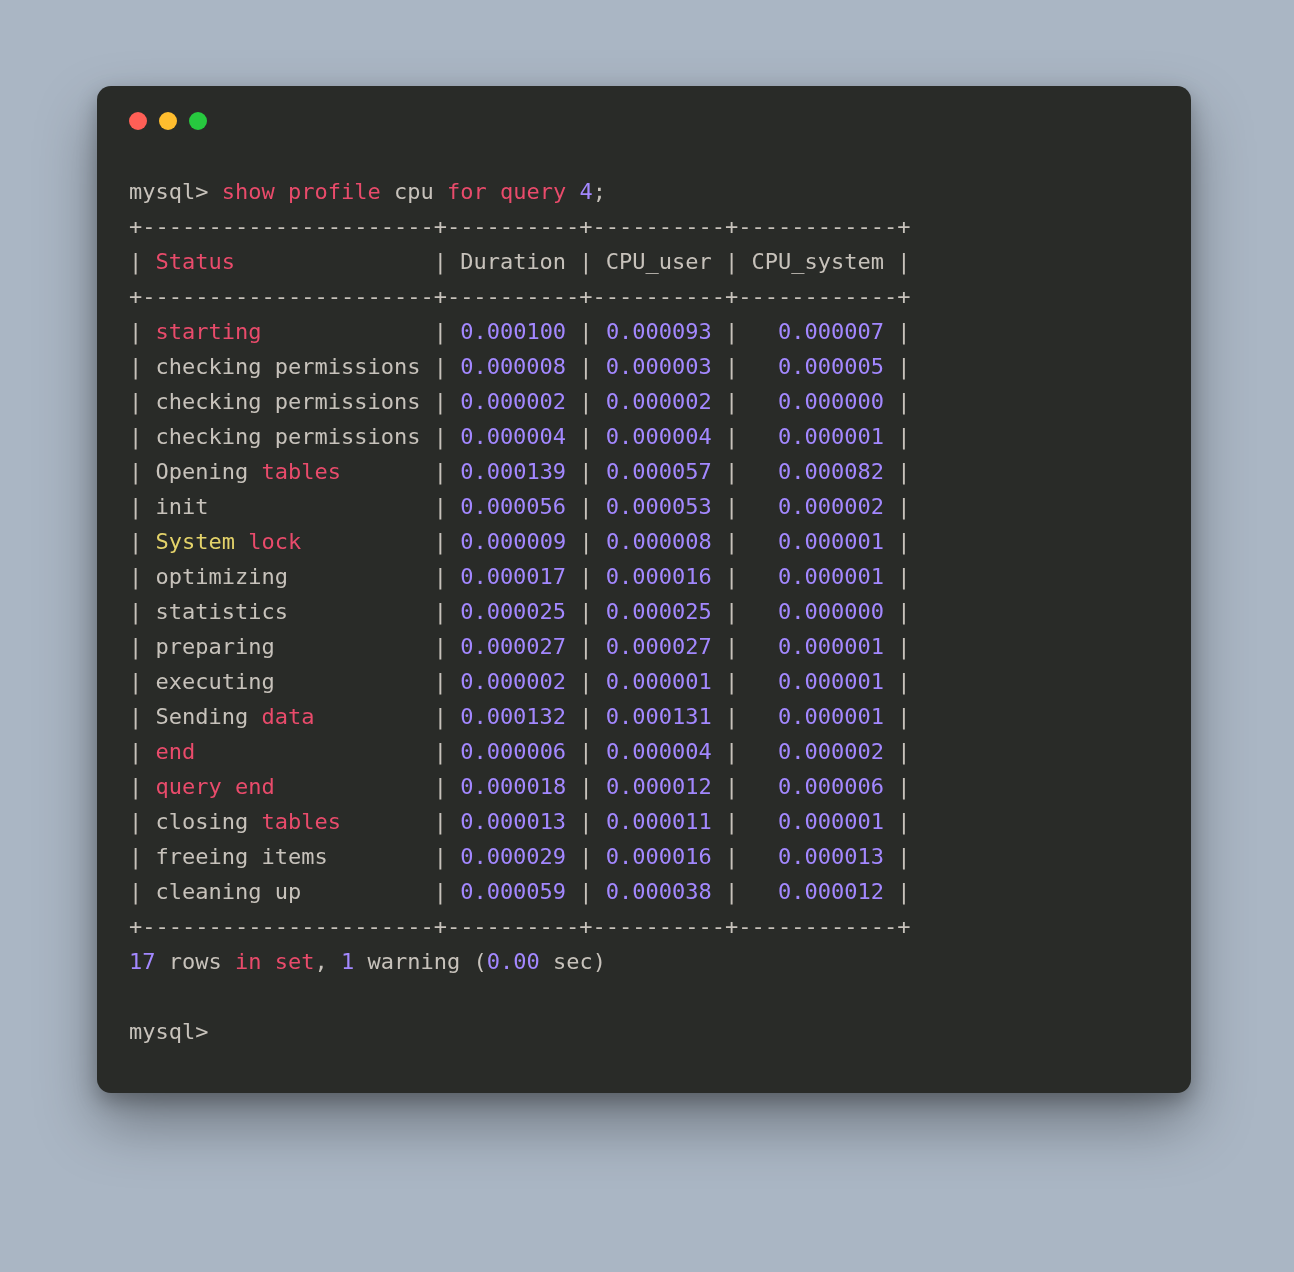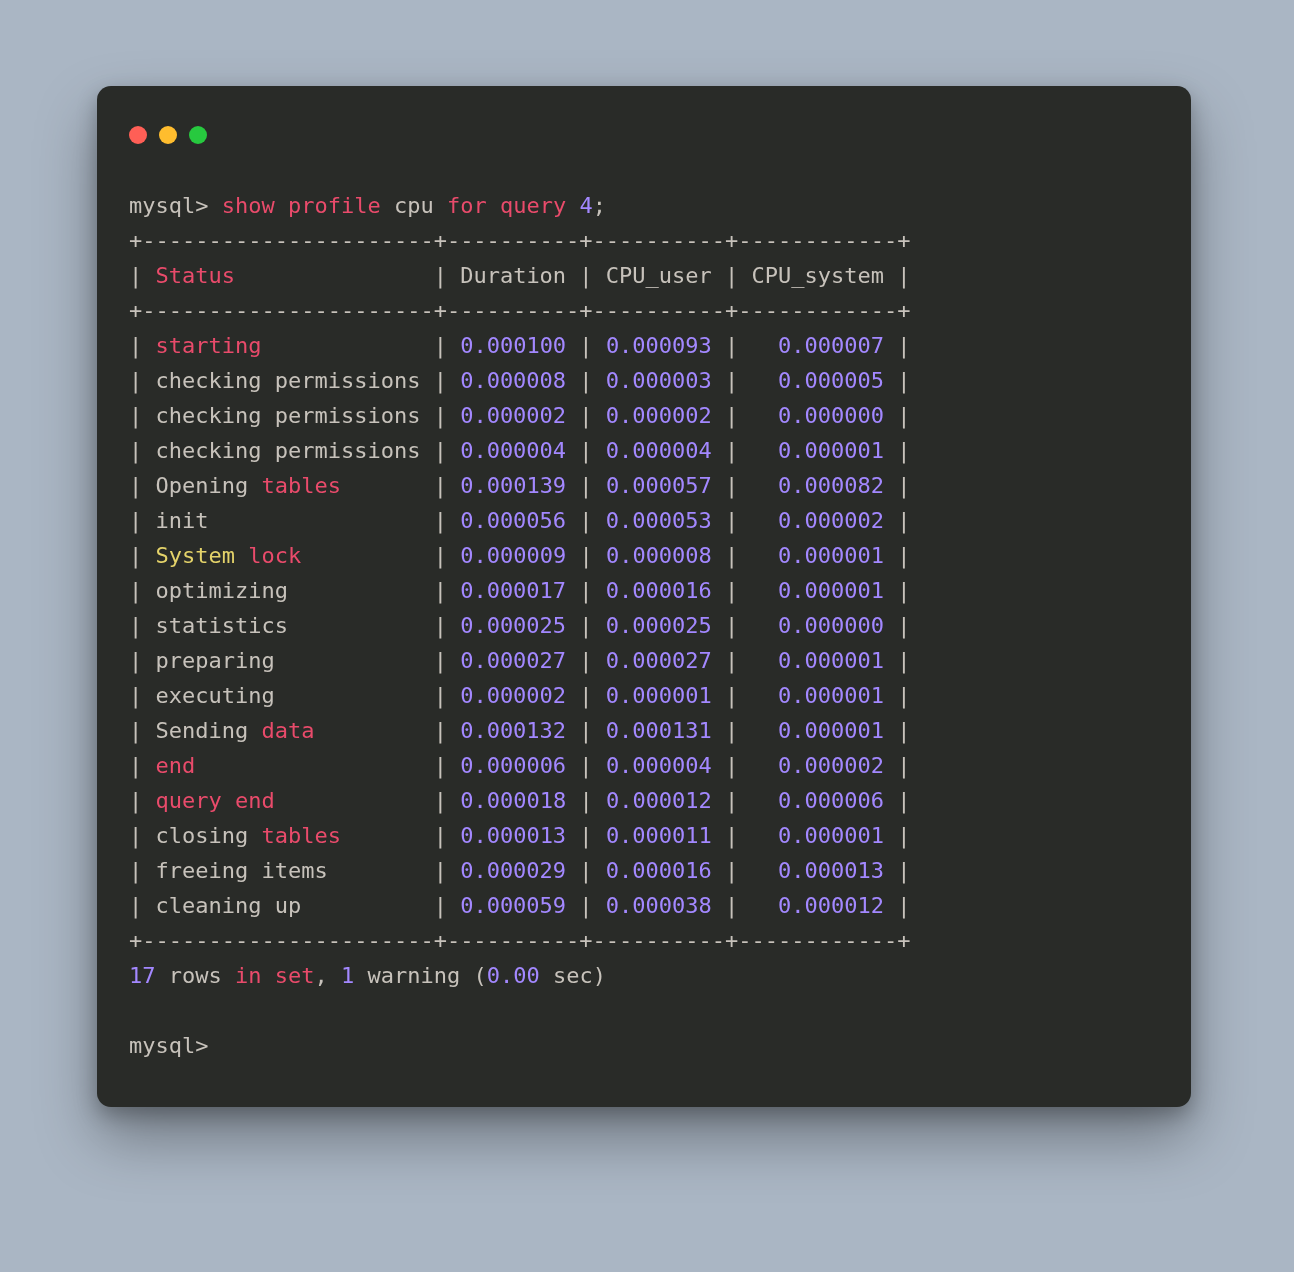--- a/index.html
+++ b/index.html
@@ -11,21 +11,21 @@
     font-family: ui-monospace, "SF Mono", "Menlo", "Consolas", "Liberation Mono", monospace;
   }
   .window {
     position: absolute;
     left: 97px;
     top: 86px;
     width: 1094px;
     background: #292b28;
     border-radius: 14px;
     box-shadow: 0 30px 60px rgba(0,0,0,0.35), 0 8px 20px rgba(0,0,0,0.25);
-    padding: 40px 32px 44px 32px;
+    padding: 26px 32px 44px 32px;
     box-sizing: border-box;
     color: #c7c2bb;
   }
   .title-buttons {
     display: flex;
     gap: 12px;
     margin-bottom: 44px;
   }
   .tb {
     width: 18px;

